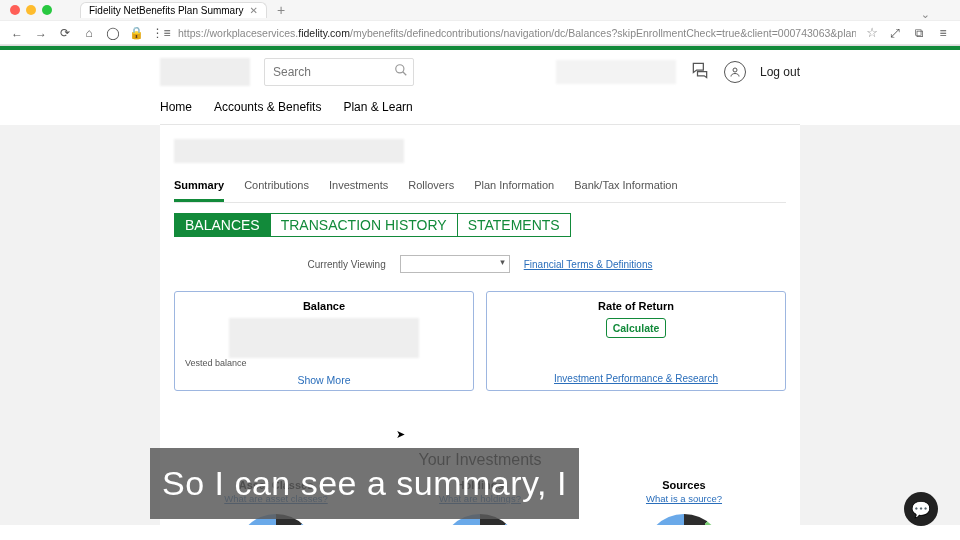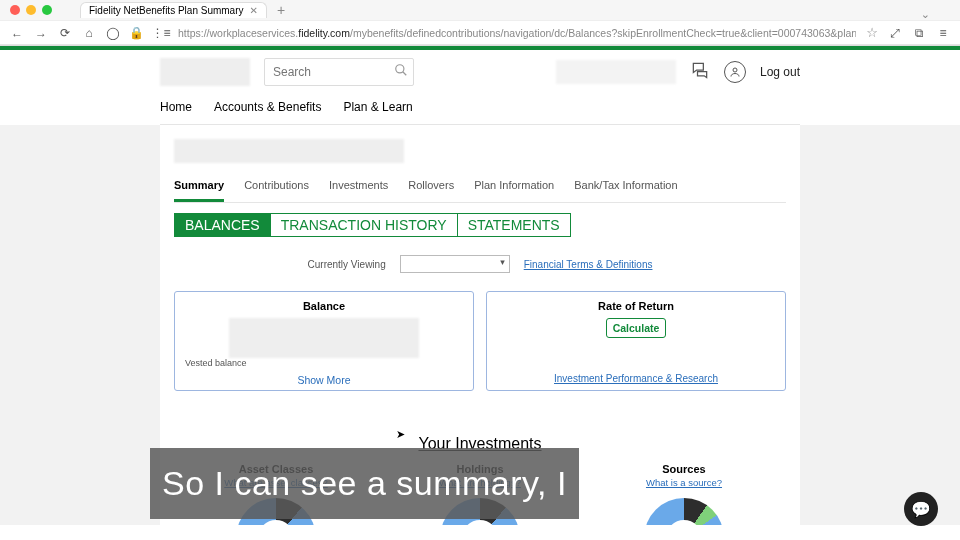--- a/index.html
+++ b/index.html
@@ -48,21 +48,21 @@
   .viewing-select::after{content:"▾";position:absolute;right:4px;top:1px;font-size:9px;color:#555;}
   .terms-link{color:#2a6ebb;text-decoration:underline;font-size:10px;}
   .cards{display:flex;gap:12px;justify-content:center;}
   .card{border:1px solid #9db6e0;border-radius:3px;width:304px;height:100px;padding:8px;position:relative;text-align:center;}
   .card h4{font-size:11px;font-weight:700;margin-bottom:6px;}
   .bal-blur{width:190px;height:40px;background:#eee;margin:0 auto;filter:blur(1px);}
   .vested{position:absolute;left:10px;bottom:22px;font-size:9px;color:#555;}
   .show-more{position:absolute;bottom:4px;left:0;right:0;text-align:center;font-size:10.5px;color:#2a6ebb;}
   .calc-btn{border:1.5px solid #128a3a;color:#128a3a;font-size:10.5px;font-weight:700;padding:3px 6px;border-radius:3px;background:#fff;}
   .perf-link{position:absolute;bottom:6px;left:0;right:0;text-align:center;font-size:10px;color:#2a6ebb;text-decoration:underline;}
-  .invest-title{text-align:center;font-size:16px;font-weight:400;margin:44px 0 10px;text-decoration:underline;}
+  .invest-title{text-align:center;font-size:16px;font-weight:400;margin:60px 0 10px;}
   .invest-cols{display:flex;justify-content:space-around;}
   .invest-col{width:200px;text-align:center;}
   .invest-col h5{font-size:11px;font-weight:700;}
   .what-link{font-size:9.5px;color:#2a6ebb;text-decoration:underline;margin-top:2px;display:block;}
   .donut{width:80px;height:80px;border-radius:50%;margin:10px auto 0;position:relative;
     background:conic-gradient(#2d2d2d 0 40deg,#6aa9e9 40deg 360deg);}
   .donut.d3{background:conic-gradient(#2d2d2d 0 35deg,#7fd07a 35deg 55deg,#6aa9e9 55deg 360deg);}
   .donut::after{content:"";position:absolute;inset:22px;background:#fff;border-radius:50%;}
   
   .caption{position:absolute;left:150px;top:448px;background:rgba(90,90,90,.85);color:#fff;font-size:34px;font-weight:500;padding:16px 12px;letter-spacing:.5px;}

